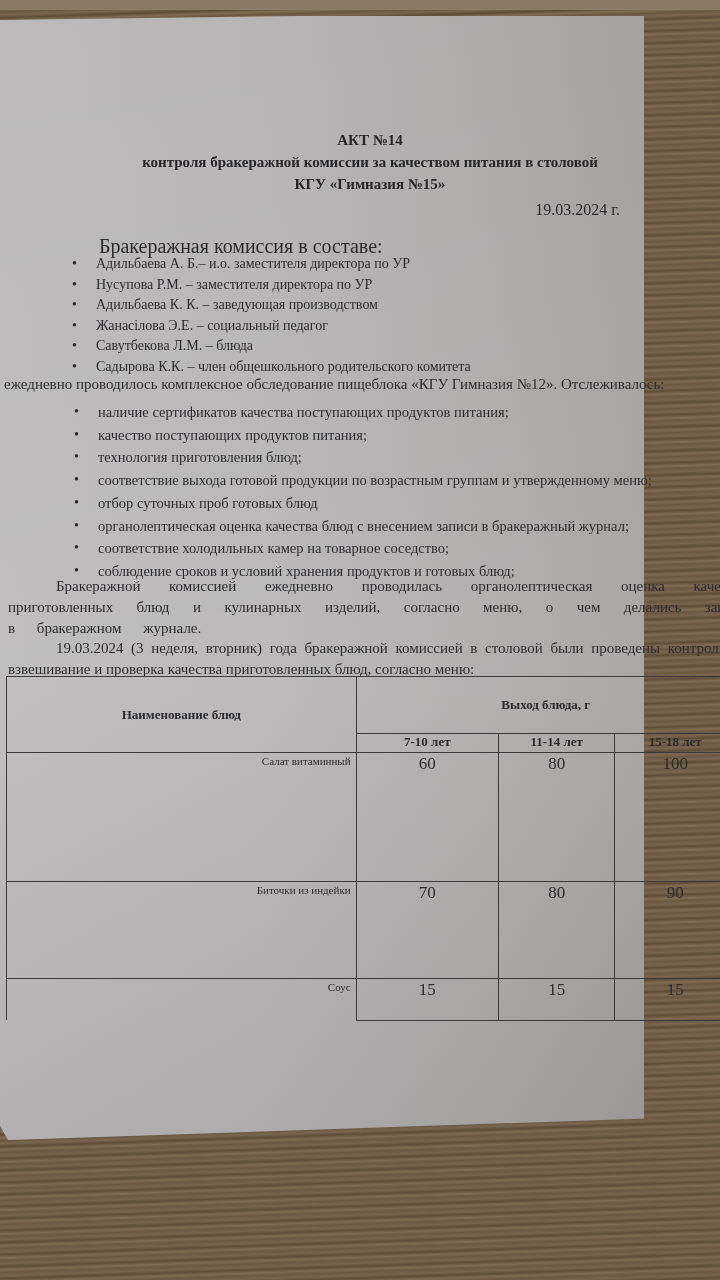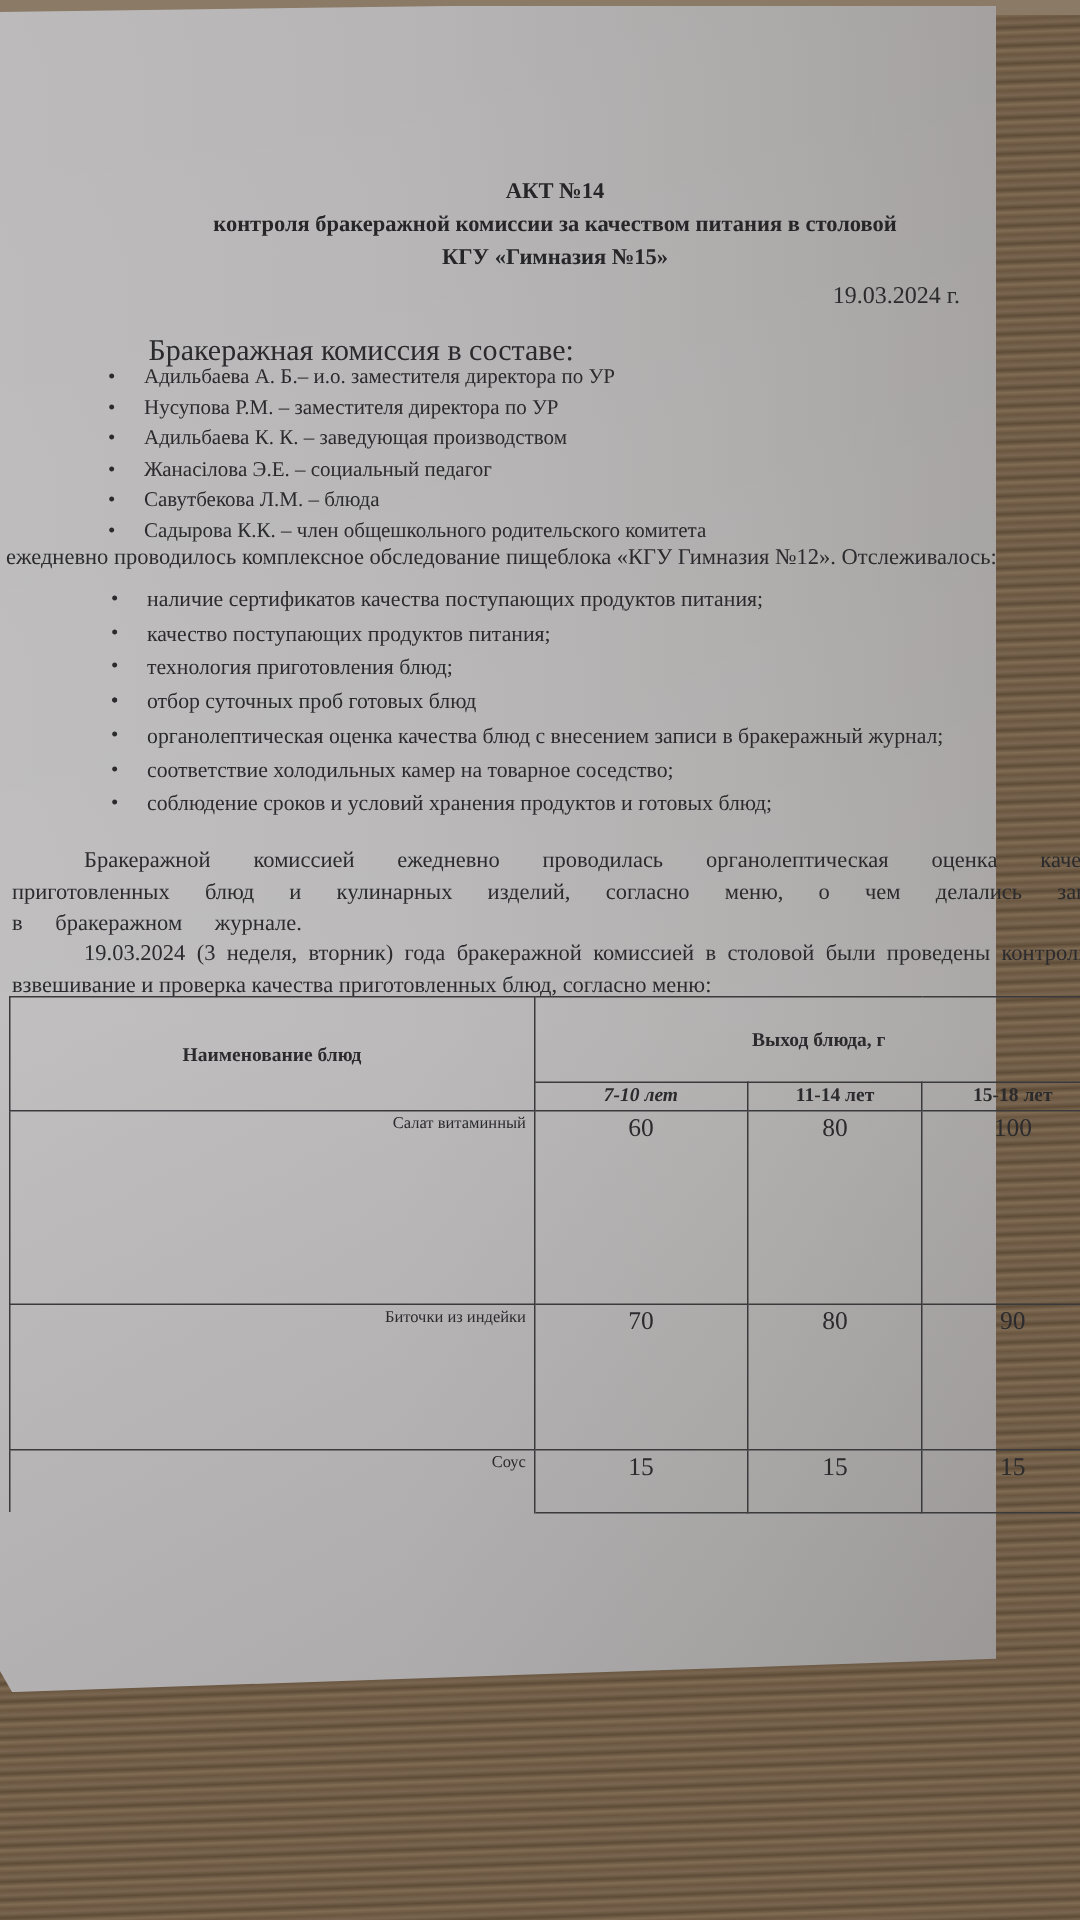--- a/index.html
+++ b/index.html
@@ -15,27 +15,26 @@
       font-family: "Liberation Serif", serif;
     }
     .desk-top {
       position: absolute;
       left: 0; top: 0;
       width: 720px; height: 10px;
       background: #8a7a66;
     }
     .paper {
       position: absolute;
-      left: 0; top: 4px;
+      left: 0; top: 16px;
       width: 644px;
       height: 1124px;
       background: linear-gradient(90deg, #b8b6b7 0%, #b3b1b2 40%, #a9a6a6 75%, #9f9c9b 100%);
       clip-path: polygon(0 4px, 300px 0, 720px 0, 720px 1100px, 10px 1124px, 8px 1124px, 0 1110px);
       color: #2b2b2e;
-      padding-left: 20px;
     }
     .paper-shade {
       position: absolute; inset: 0;
       background: linear-gradient(180deg, rgba(255,255,255,0.05) 0%, rgba(255,255,255,0.12) 60%, rgba(0,0,0,0.03) 100%);
       pointer-events: none;
     }
     .title-block {
       position: absolute;
       left: 0; top: 113px;
       width: 740px;
@@ -110,21 +109,21 @@
     }
     td, th {
       border: 1px solid #3a3a3c;
       padding: 0;
       vertical-align: top;
     }
     th { font-weight: bold; font-size: 13px; }
     .th-name { width: 350px; height: 74px; vertical-align: middle; text-align: center; }
     .th-yield { height: 56px; vertical-align: middle; text-align: center; }
     .th-age { height: 18px; text-align: center; }
-    .col-a { width: 142px; font-style: italic; }
+    .col-a { width: 142px; }
     .col-b { width: 116px; margin-top: 20px; }
     .col-c { width: 120px; }
     .dish-name { text-align: right; padding: 2px 5px; font-size: 11px; }
     .val { text-align: center; padding-top: 1px; font-size: 17px; margin-top: 47px; }
     .row-1 td { height: 124px; }
     .row-2 td { height: 92px; }
     .row-3 td { height: 37px; }
     .row-3 .dish-name { border-bottom: none; }
   </style>
 </head>
@@ -153,21 +152,21 @@
     <li><span class="bullet">•</span><span>Савутбекова Л.М. – блюда</span></li>
     <li><span class="bullet">•</span><span>Садырова К.К. – член общешкольного родительского комитета</span></li>
   </ul>
 
   <div class="survey-line">ежедневно проводилось комплексное обследование пищеблока «КГУ Гимназия №12».  Отслеживалось:</div>
 
   <ul class="checks-list">
     <li><span class="bullet">•</span><span>наличие сертификатов качества поступающих продуктов питания;</span></li>
     <li><span class="bullet">•</span><span>качество поступающих продуктов питания;</span></li>
     <li><span class="bullet">•</span><span>технология приготовления блюд;</span></li>
-    <li><span class="bullet">•</span></li>
+    <li><span class="bullet">•</span><span>соответствие выхода готовой продукции по возрастным группам и утвержденному меню;</span></li>
     <li><span class="bullet">•</span><span>отбор суточных проб готовых блюд</span></li>
     <li><span class="bullet">•</span><span>органолептическая оценка качества блюд с внесением записи в бракеражный журнал;</span></li>
     <li><span class="bullet">•</span><span>соответствие холодильных камер на товарное соседство;</span></li>
     <li><span class="bullet">•</span><span>соблюдение сроков и условий хранения продуктов и готовых блюд;</span></li>
   </ul>
 
   <div class="para para-1">Бракеражной комиссией ежедневно проводилась органолептическая оценка качества приготовленных блюд и кулинарных изделий, согласно меню, о чем делались записи в бракеражном журнале.</div>
   <div class="para para-2">19.03.2024 (3 неделя, вторник) года бракеражной комиссией в столовой были проведены контрольное взвешивание и проверка качества приготовленных блюд, согласно меню:</div>
 
   <div class="table-wrap">

